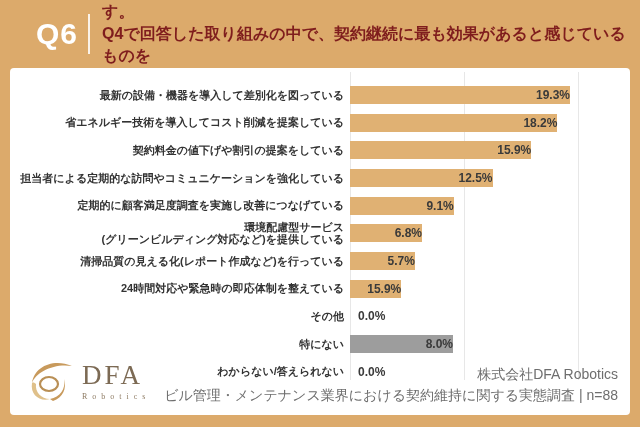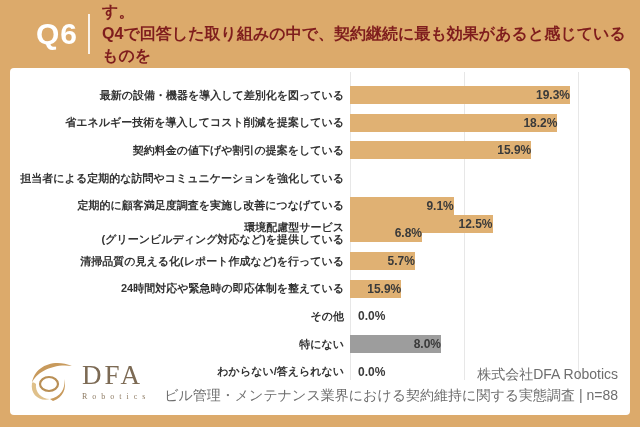--- a/index.html
+++ b/index.html
@@ -111,21 +111,21 @@
         <div class="row-label">契約料金の値下げや割引の提案をしている</div>
         <div class="row-plot">
           <div class="bar" style="width: 181.26px; background: rgb(224, 177, 115);">
             <span class="pct">15.9%</span>
           </div>
         </div>
       </div>
       <div class="row">
         <div class="row-label">担当者による定期的な訪問やコミュニケーションを強化している</div>
         <div class="row-plot">
-          <div class="bar" style="width: 142.5px; background: rgb(224, 177, 115); margin-top: 46px;">
+          <div class="bar" style="width: 142.5px; background: rgb(224, 177, 115);">
             <span class="pct">12.5%</span>
           </div>
         </div>
       </div>
       <div class="row">
         <div class="row-label">定期的に顧客満足度調査を実施し改善につなげている</div>
         <div class="row-plot">
           <div class="bar" style="width: 103.74px; background: rgb(224, 177, 115);">
             <span class="pct">9.1%</span>
           </div>
@@ -158,21 +158,21 @@
       </div>
       <div class="row">
         <div class="row-label">その他</div>
         <div class="row-plot">
           <span class="pct-outside">0.0%</span>
         </div>
       </div>
       <div class="row">
         <div class="row-label">特にない</div>
         <div class="row-plot">
-          <div class="bar" style="width: 91px; background: rgb(157, 157, 157);">
+          <div class="bar" style="width: 103px; background: rgb(157, 157, 157);">
             <span class="pct">8.0%</span>
           </div>
         </div>
       </div>
       <div class="row">
         <div class="row-label">わからない/答えられない</div>
         <div class="row-plot">
           <span class="pct-outside">0.0%</span>
         </div>
       </div>

